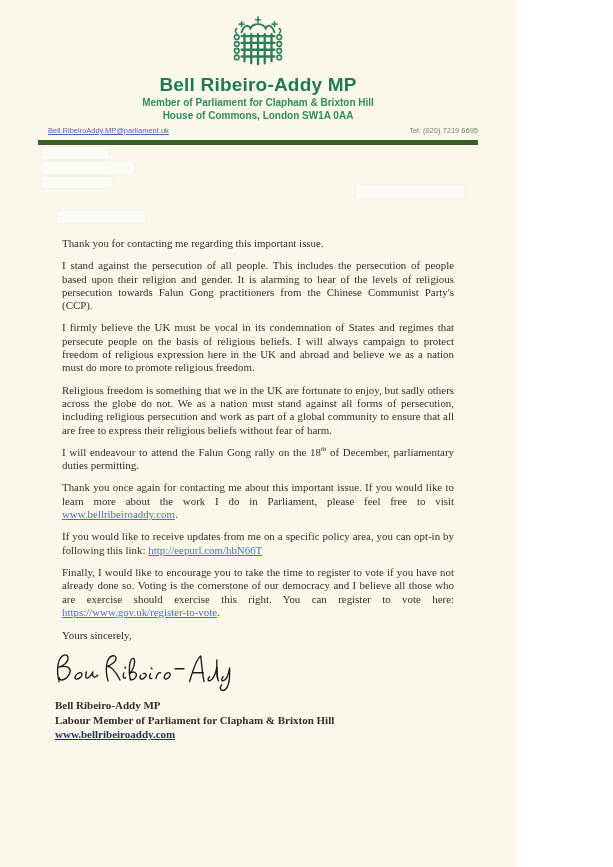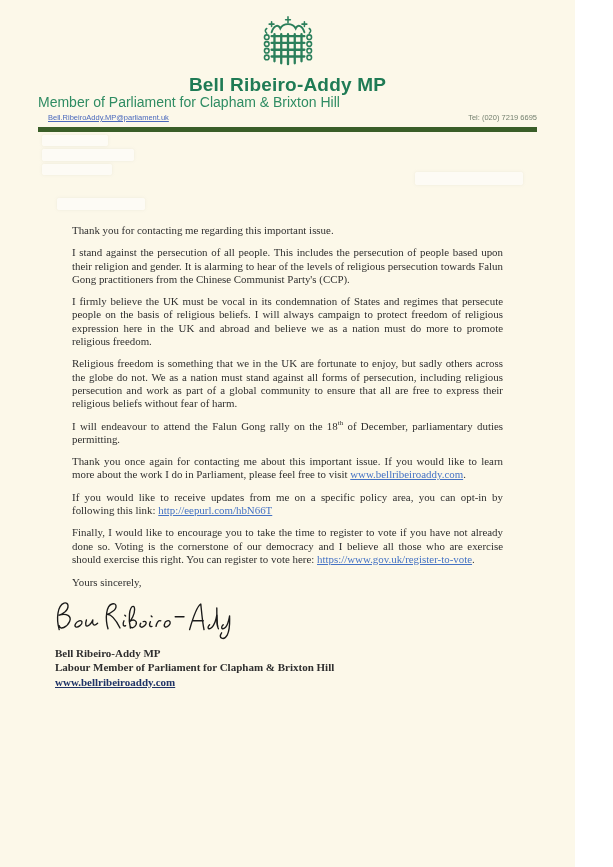--- a/index.html
+++ b/index.html
@@ -1,40 +1,42 @@
 <!DOCTYPE html>
 <html><head>
 <meta charset="utf-8">
 <style>
   html,body{margin:0;padding:0;}
   .page{
     position:relative;
-    width:575px;height:867px;
+    width:516px;height:867px;
     background:#FCF8E9;
     box-sizing:border-box;
     padding:14px 38px 0 38px;
     overflow:hidden;
     font-family:"Liberation Serif", serif;
     color:#2f2f2f;
   }
   
   .crest-wrap{text-align:center;line-height:0;}
   .mp-name{
     text-align:center;
     font-family:"Liberation Sans", sans-serif;
     font-weight:bold;
     font-size:19px;line-height:22px;
     color:#1F7B55;
     margin-top:4px;
     letter-spacing:.2px;
   }
   .mp-sub{
+    text-align:center;
     font-family:"Liberation Sans", sans-serif;
-    font-size:14px;line-height:13px;
+    font-size:10px;line-height:13px;
     color:#2F8C63;
+    font-weight:bold;
   }
   .contact-row{
     display:flex;justify-content:space-between;align-items:flex-end;
     margin-top:4px;
     font-family:"Liberation Sans", sans-serif;
     font-size:7.5px;line-height:9px;
   }
   .contact-row a{color:#4a69bd;text-decoration:underline;padding-left:10px;}
   .tel{color:#74806f;}
   .green-rule{height:5px;background:#3A5E28;margin-top:5px;}
@@ -49,21 +51,21 @@
   .r2{left:4px;top:17px;width:92px;height:12px;}
   .r3{left:4px;top:32px;width:70px;height:11px;}
   .r4{right:14px;top:40px;width:108px;height:13px;}
   
   .date-block{text-align:right;padding-right:28px;}
   .scribble{display:inline-block;line-height:0;margin-right:4px;}
   .date-line{font-size:10.8px;line-height:13px;color:#3a3a3a;}
   .salutation-zone{position:relative;height:14px;margin-top:9px;}
   .r5{left:19px;top:1px;width:88px;height:12px;}
   
-  .body-text{margin:0 34px;}
+  .body-text{margin:0 24px;}
   .body-text p{
     margin:9px 0 0 0;
     font-size:10.9px;line-height:13.3px;
     text-align:justify;
   }
   .body-text p.first{margin-top:13px;}
   .body-text a{color:#4472C4;text-decoration:underline;}
   sup{font-size:7px;line-height:0;}
   .closing{margin-top:10px !important;text-align:center;}
   
@@ -97,20 +99,21 @@
         <circle cx="52" cy="31" r="2.4" stroke-width="1.6"></circle>
         <circle cx="52" cy="38" r="2.4" stroke-width="1.6"></circle>
         <circle cx="52" cy="45" r="2.4" stroke-width="1.6"></circle>
         <path d="M8 20 q-3 -3 0 -5 M52 20 q3 -3 0 -5" stroke-width="1.6"></path>
       </g>
     </svg>
   </div>
 
   <div class="mp-name">Bell Ribeiro-Addy MP</div>
   <div class="mp-sub">Member of Parliament for Clapham &amp; Brixton Hill</div>
+  <div class="mp-sub">House of Commons, London SW1A 0AA</div>
 
   <div class="contact-row">
     <a>Bell.RibeiroAddy.MP@parliament.uk</a>
     <span class="tel">Tel: (020) 7219 6695</span>
   </div>
 
   <div class="green-rule"></div>
 
   <div class="addr-zone">
     <div class="redact r1"></div>

